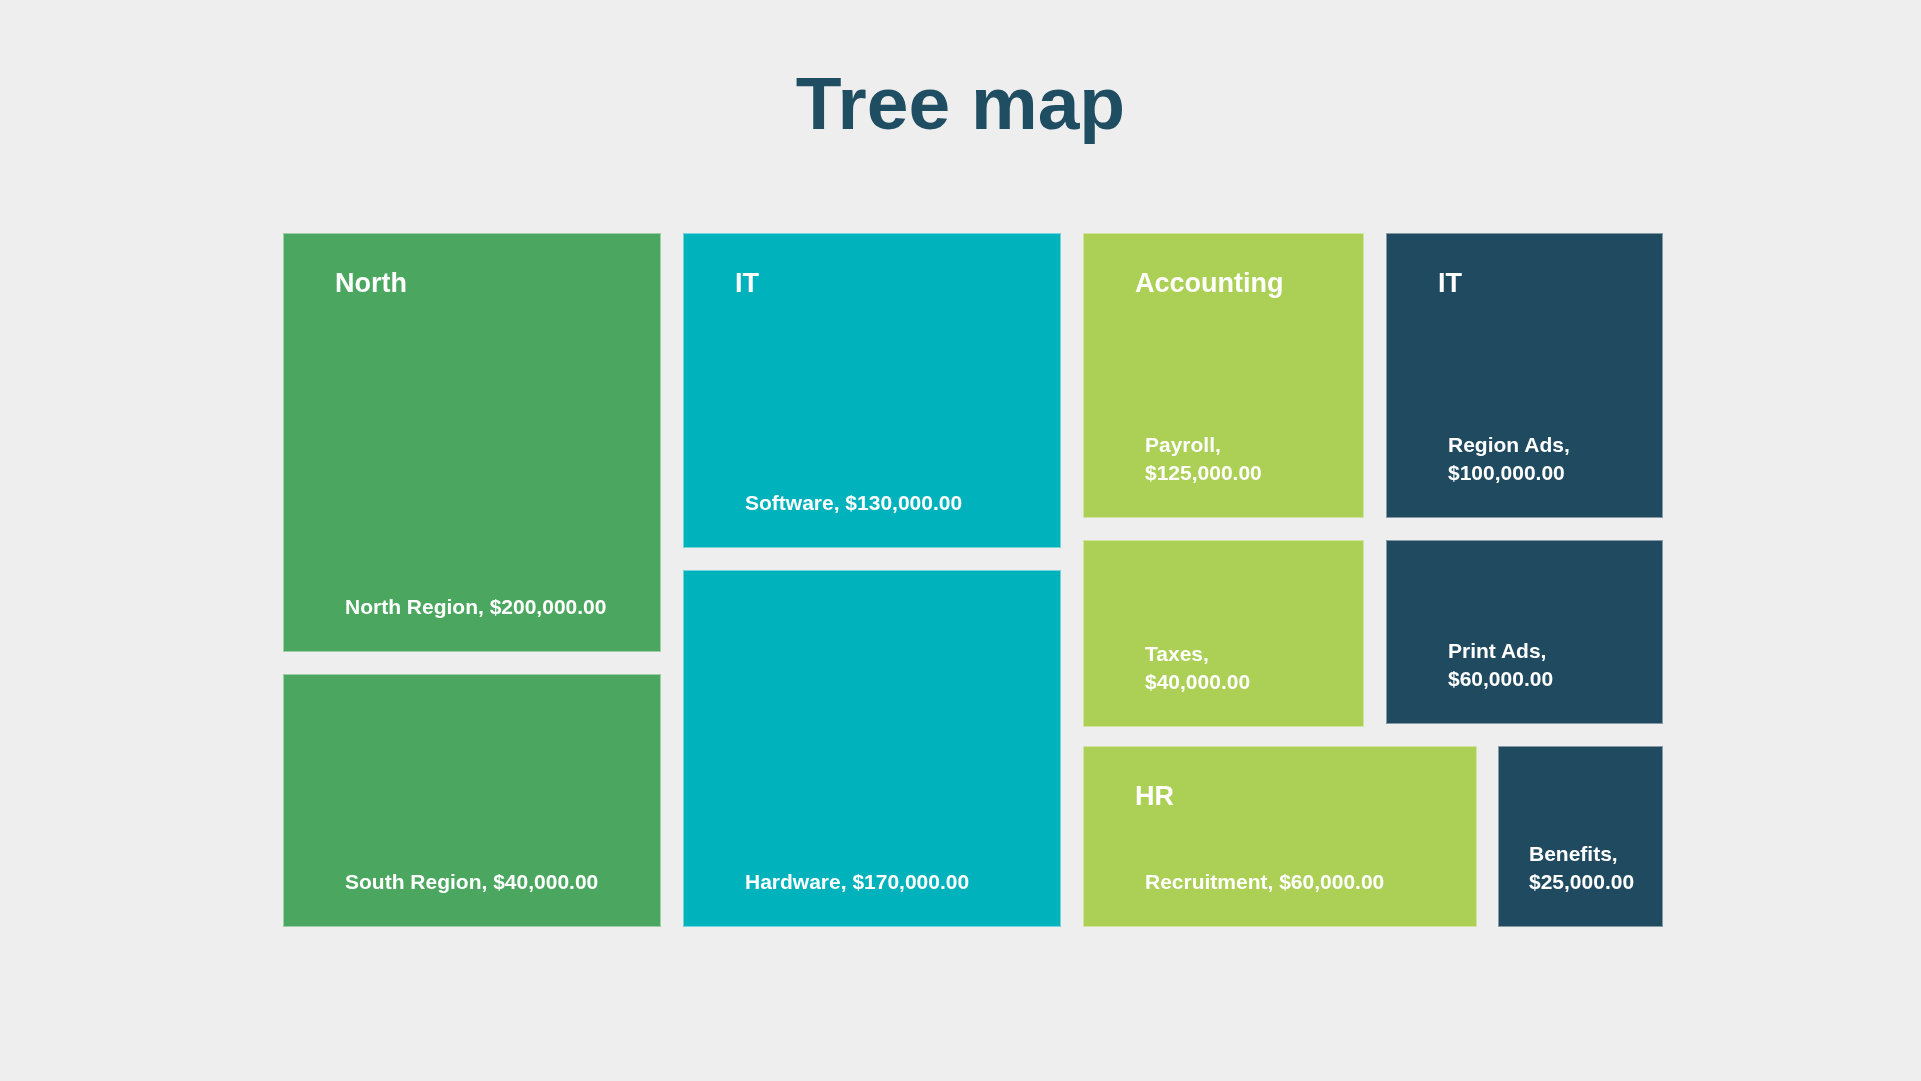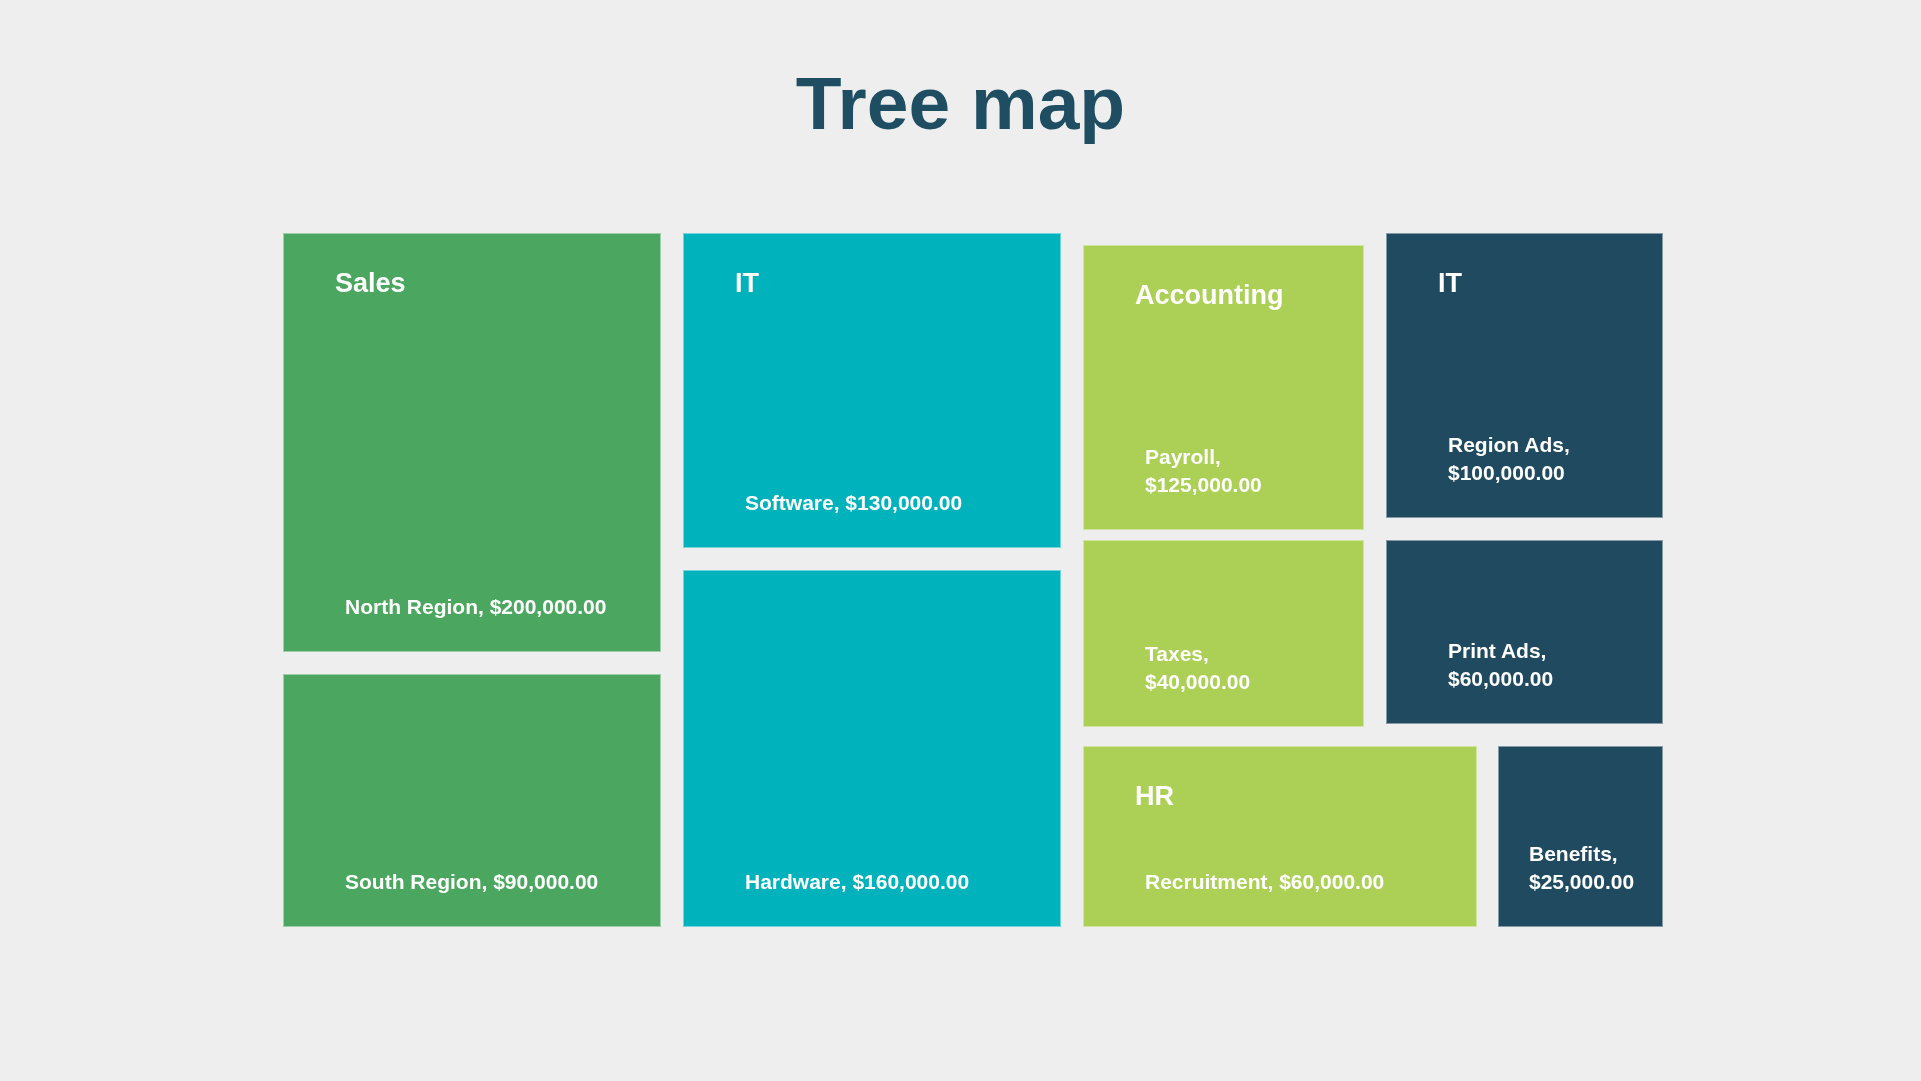--- a/index.html
+++ b/index.html
@@ -43,38 +43,38 @@
 </head>
 <body style="background-color: rgb(238, 238, 238);">
 
 <div class="canvas" style="background-color: rgb(238, 238, 238);">
 
   <h1 class="title" style="color: rgb(31, 78, 99);">Tree map</h1>
 
   <div>
 
     <div class="tile t-north" style="background-color: rgb(75, 167, 95);">
-      <div class="hdr">Sales</div>
+      <div class="hdr">North</div>
       <div class="val">North Region, $200,000.00</div>
     </div>
 
     <div class="tile t-south" style="background-color: rgb(75, 167, 95);">
-      <div class="val">South Region, $90,000.00</div>
+      <div class="val">South Region, $40,000.00</div>
     </div>
 
     <div class="tile t-soft" style="background-color: rgb(0, 178, 188);">
       <div class="hdr">IT</div>
       <div class="val">Software, $130,000.00</div>
     </div>
 
     <div class="tile t-hard" style="background-color: rgb(0, 178, 188);">
-      <div class="val">Hardware, $160,000.00</div>
+      <div class="val">Hardware, $170,000.00</div>
     </div>
 
-    <div class="tile t-payroll" style="background-color: rgb(171, 208, 85); margin-top: 12px;">
+    <div class="tile t-payroll" style="background-color: rgb(171, 208, 85);">
       <div class="hdr">Accounting</div>
       <div class="val">Payroll,
 $125,000.00</div>
     </div>
 
     <div class="tile t-taxes" style="background-color: rgb(171, 208, 85);">
       <div class="val">Taxes,
 $40,000.00</div>
     </div>
 

